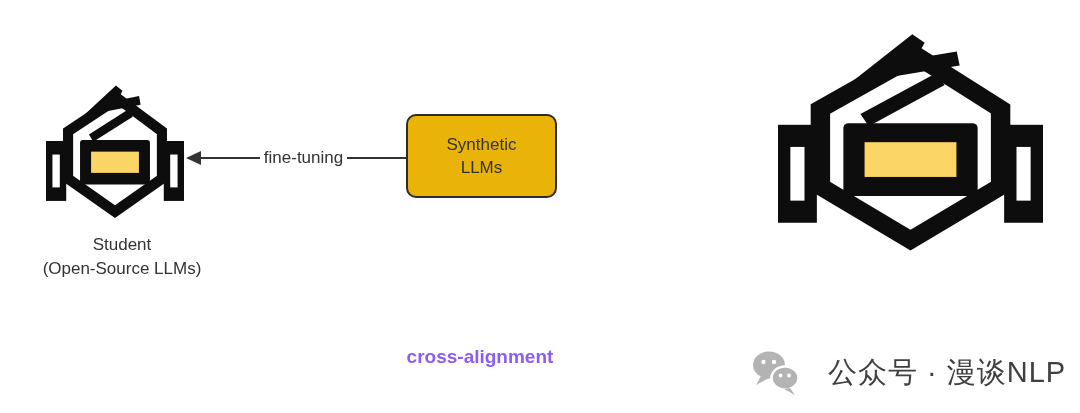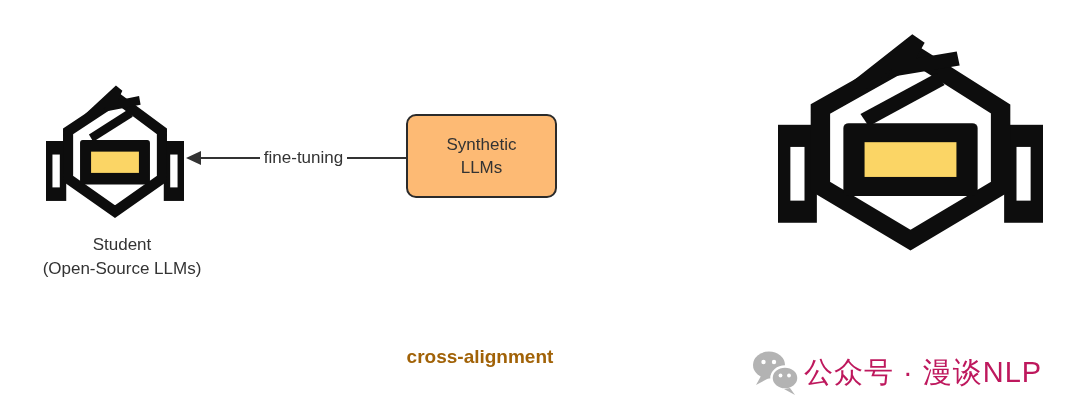--- a/index.html
+++ b/index.html
@@ -22,21 +22,21 @@
     color: #333333;
     font-size: 17px;
     line-height: 24px;
     text-align: center;
     white-space: nowrap;
   }
 
   
   .data-box {
     left: 406px; top: 114px; width: 151px; height: 84px;
-    background: #fdba74;
+    background: #eab308;
     border: 2px solid #2b2b2b;
     border-radius: 10px;
     display: flex;
     flex-direction: column;
     align-items: center;
     justify-content: center;
     color: #333333;
     font-size: 17px;
     line-height: 23px;
   }
@@ -63,31 +63,31 @@
     flex: 0 0 auto;
     padding: 0 4px;
     color: #333333;
     font-size: 17px;
     white-space: nowrap;
   }
 
   .caption {
     left: 330px; top: 346px; width: 300px;
     text-align: center;
-    color: #a16207;
+    color: #8b5cf6;
     font-size: 19px;
     font-weight: bold;
   }
 
   .watermark {
     left: 752px; top: 350px;
     display: flex;
     align-items: center;
-    gap: 4px;
-    color: #be185d;
+    gap: 28px;
+    color: #404040;
   }
   .watermark-text {
     font-size: 29px;
     letter-spacing: 1px;
     white-space: nowrap;
   }
 </style>
 </head>
 <body>
 

